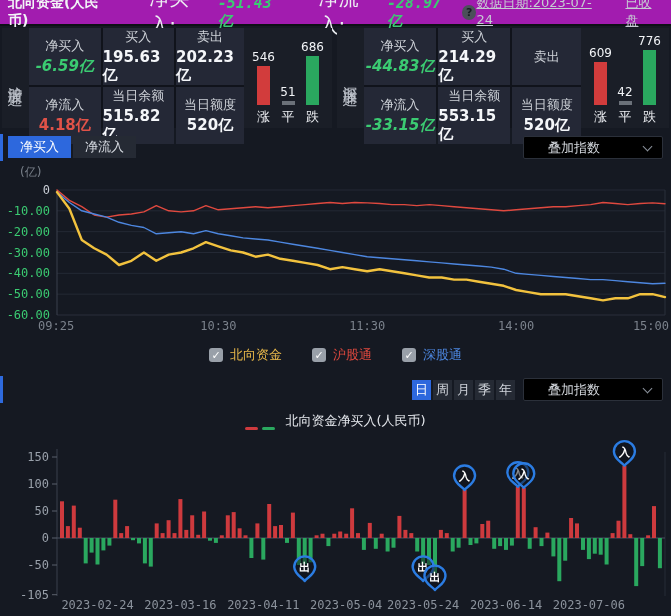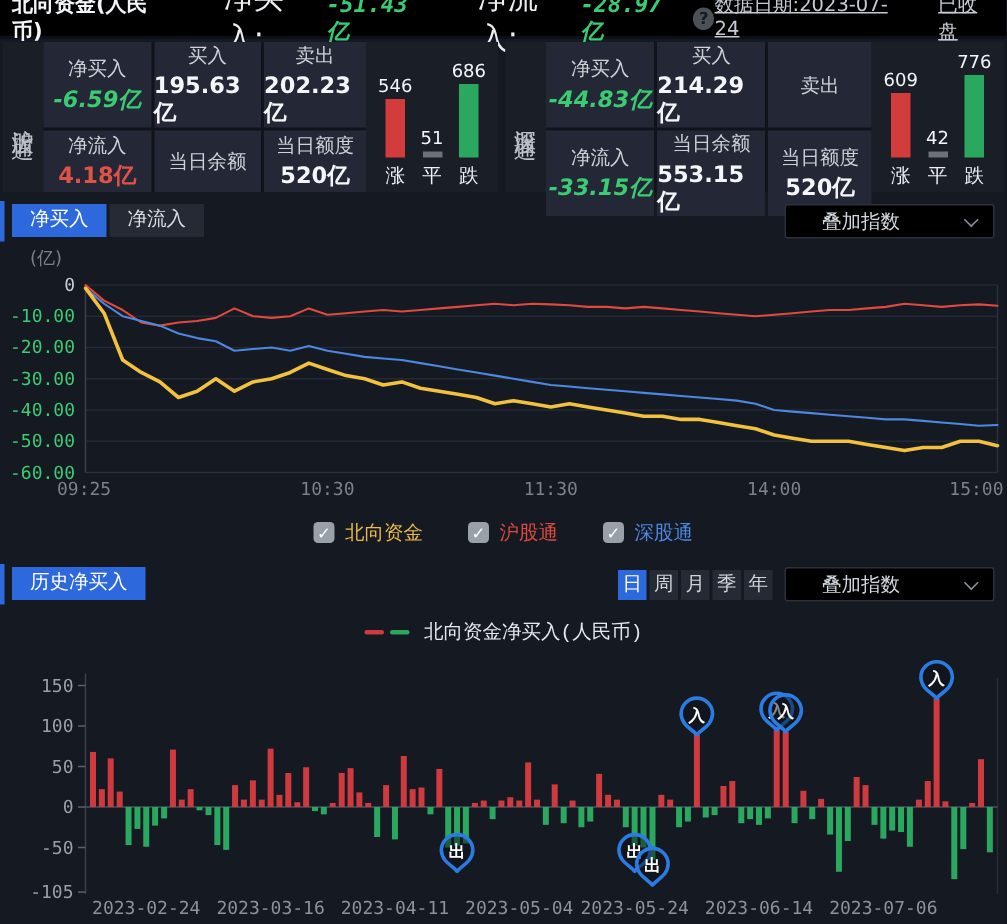--- a/index.html
+++ b/index.html
@@ -1,21 +1,21 @@
 <!DOCTYPE html>
 <html><head>
 <meta charset="utf-8">
 <style>
   html,body{margin:0;padding:0;background:#10131b;}
   *{box-sizing:border-box;}
   body{font-family:"DejaVu Sans","Liberation Sans",sans-serif;}
   #app{position:relative;width:671px;height:616px;background:#151922;overflow:hidden;color:#e8eaef;}
 
   
-  .topbar{position:absolute;left:0;top:0;width:671px;height:26px;background:#000000;
+  .topbar{position:absolute;left:0;top:0;width:671px;height:26px;background:#a21caf;
           display:flex;align-items:center;border-bottom:2px solid #0d1016;}
   .topbar .title{font-size:14px;font-weight:bold;color:#f2f4f7;margin-left:8px;}
   .topbar .pair{display:flex;align-items:center;margin-left:34px;}
   .topbar .plabel{font-size:20px;color:#eceef2;}
   .topbar .pvalue{font-size:15px;font-weight:bold;margin-left:4px;font-family:"DejaVu Sans Mono","Liberation Mono",monospace;}
   .green{color:#3bcb72;font-style:italic;} .red{color:#e05248;} .white{color:#f4f6f9;}
   .help{width:15px;height:15px;border-radius:50%;background:#4b5059;color:#181b22;font-size:11px;
         font-weight:bold;display:flex;align-items:center;justify-content:center;margin-left:8px;}
   .topbar .right{margin-left:auto;display:flex;align-items:flex-start;gap:22px;margin-right:8px;
                  font-size:13px;color:#c6cbd3;text-decoration:underline;}
@@ -54,21 +54,21 @@
 
   .unitlabel{position:absolute;left:20px;top:164px;font-size:12px;color:#79808a;}
 
   
   .legend-row{position:absolute;left:0;top:345px;width:671px;height:20px;display:flex;
               align-items:center;justify-content:center;gap:30px;}
   .litem{display:flex;align-items:center;gap:7px;font-size:13px;}
   .cbx{width:14px;height:14px;border-radius:3px;background:#99a0a9;color:#fff;font-size:11px;
        font-weight:bold;display:flex;align-items:center;justify-content:center;cursor:pointer;}
   .hlegend{position:absolute;left:0;top:412px;width:671px;height:18px;display:flex;
-           align-items:center;justify-content:center;gap:4px;font-family:Liberation Mono, monospace;}
+           align-items:flex-end;justify-content:center;gap:4px;}
   .dash{width:13px;height:3px;border-radius:1.5px;}
   .hlegend .hltext{font-size:13px;color:#e4e7ec;margin-left:6px;}
 
   svg{position:absolute;left:0;display:block;}
   #intraday-chart{top:178px;}
   #history-chart{top:432px;}
 </style>
 </head>
 <body>
 
@@ -107,20 +107,21 @@
         <div class="cell">
           <div class="clabel">卖出</div>
           <div class="cvalue white">202.23亿</div>
         </div>
         <div class="cell">
           <div class="clabel">净流入</div>
           <div class="cvalue red">4.18亿</div>
         </div>
         <div class="cell">
           <div class="clabel">当日余额</div>
+          <div class="cvalue white">515.82亿</div>
         </div>
         <div class="cell">
           <div class="clabel">当日额度</div>
           <div class="cvalue white">520亿</div>
         </div>
       </div>
       <div class="updown">
         <div class="udcol">
           <div class="udcount">546</div>
           <div class="udbar" style="height: 39px; background: rgb(210, 60, 60);"></div>
@@ -240,21 +241,20 @@
       </div>
       <div class="litem">
         <span class="cbx">✓</span>
         <span style="color: rgb(77, 135, 224);">深股通</span>
       </div>
     </div>
 
   <div class="sechead" id="sec-history">
     <div class="bluestrip"></div>
     <div class="tabs" id="history-tabs">
-        <div class="tab active">历史净买入</div>
       </div>
     <div class="periods" id="period-buttons">
         <div class="period active">日</div>
         <div class="period">周</div>
         <div class="period">月</div>
         <div class="period">季</div>
         <div class="period">年</div>
       </div>
     <div class="dropdown">
       <span class="ddtext">叠加指数</span>

